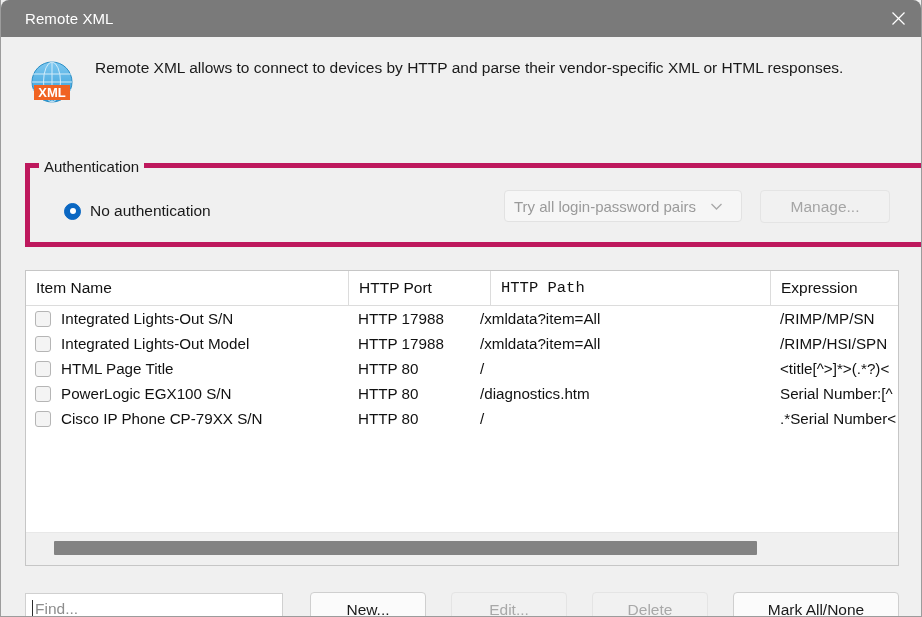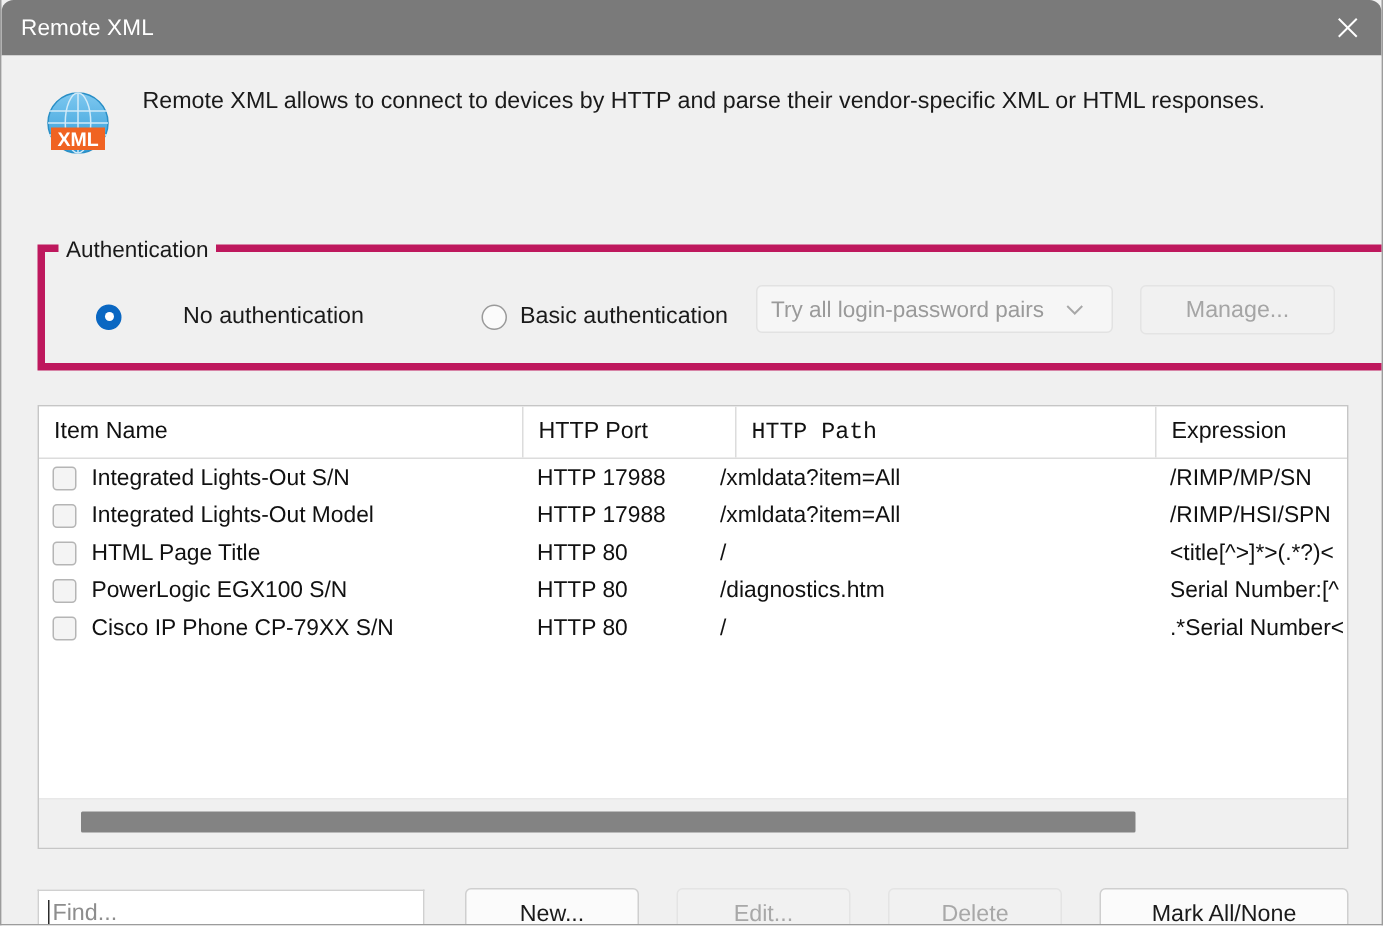--- a/index.html
+++ b/index.html
@@ -33,21 +33,21 @@
     height: 37px;
     background: #7a7a7a;
     display: flex;
     align-items: center;
     border-top-left-radius: 8px;
     border-top-right-radius: 8px;
   }
   .titlebar-text {
     color: #ffffff;
     font-size: 15px;
-    margin-left: 13px;
+    margin-left: 24px;
     letter-spacing: 0.1px;
     user-select: none;
   }
   .close-btn {
     position: absolute;
     right: 0;
     top: 0;
     width: 46px;
     height: 37px;
     display: flex;
@@ -142,21 +142,21 @@
   }
   .radio.off .dot {
     background: #fbfbfb;
     border: 1px solid #9a9a9a;
   }
   .radio .rlabel {
     margin-left: 9px;
     font-size: 15.5px;
     color: #1a1a1a;
   }
-  #radio-no-auth { margin-left: 34px; gap: 32px; }
+  #radio-no-auth { margin-left: 34px; }
   #radio-basic-auth { margin-left: 78px; }
 
   .combo {
     position: absolute;
     left: 474px;
     top: 22px;
     width: 238px;
     height: 32px;
     background: #f6f6f6;
     border: 1px solid #e2e2e2;
@@ -389,24 +389,20 @@
     </div>
 
     <div class="groupbox">
       <div class="groupbox-title">Authentication</div>
 
       <div class="auth-row">
         <div class="radio on" id="radio-no-auth">
           <span class="dot"></span>
           <span class="rlabel">No authentication</span>
         </div>
-        <div class="radio off" id="radio-basic-auth">
-          <span class="dot"></span>
-          <span class="rlabel">Basic authentication</span>
-        </div>
       </div>
 
       <div class="combo">
         <span class="combo-text">Try all login-password pairs</span>
         <span class="combo-chevron">
           <svg width="13" height="9" viewBox="0 0 13 9" aria-hidden="true">
             <polyline points="1.5,2 6.5,7 11.5,2" fill="none" stroke="#a8a8a8" stroke-width="1.3"></polyline>
           </svg>
         </span>
       </div>

